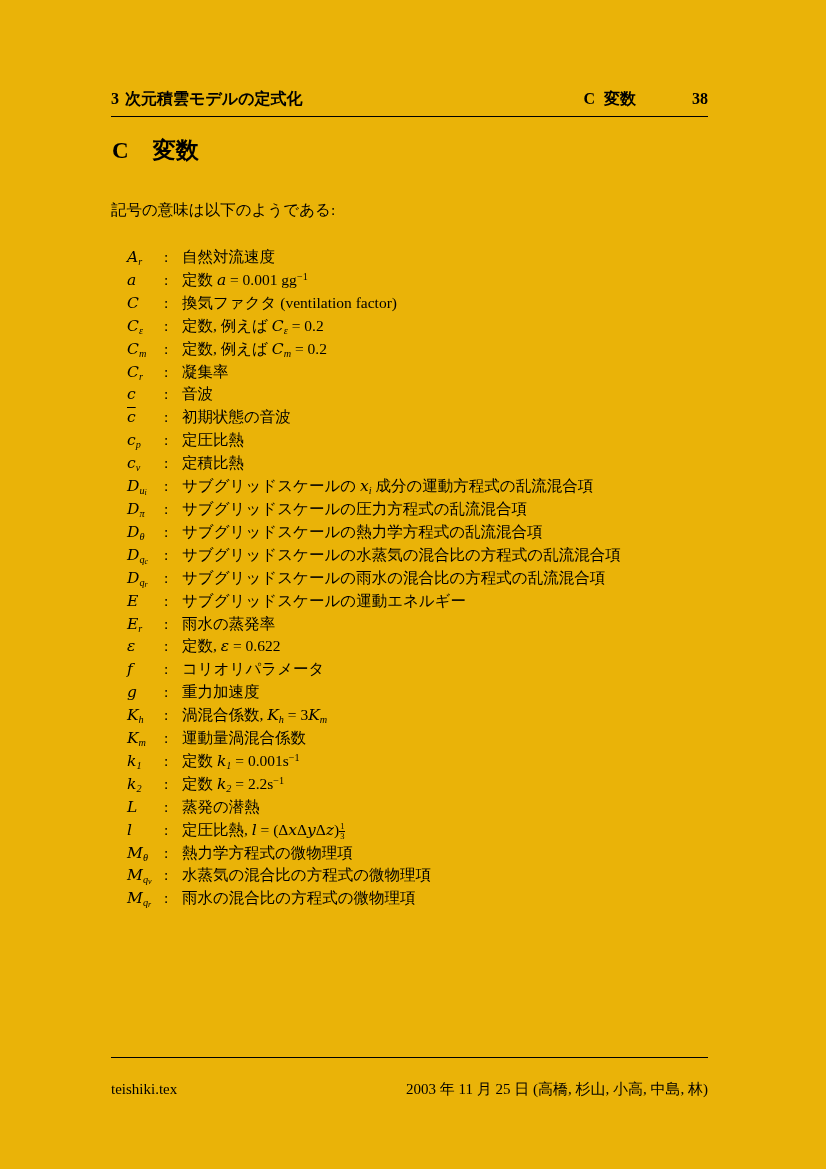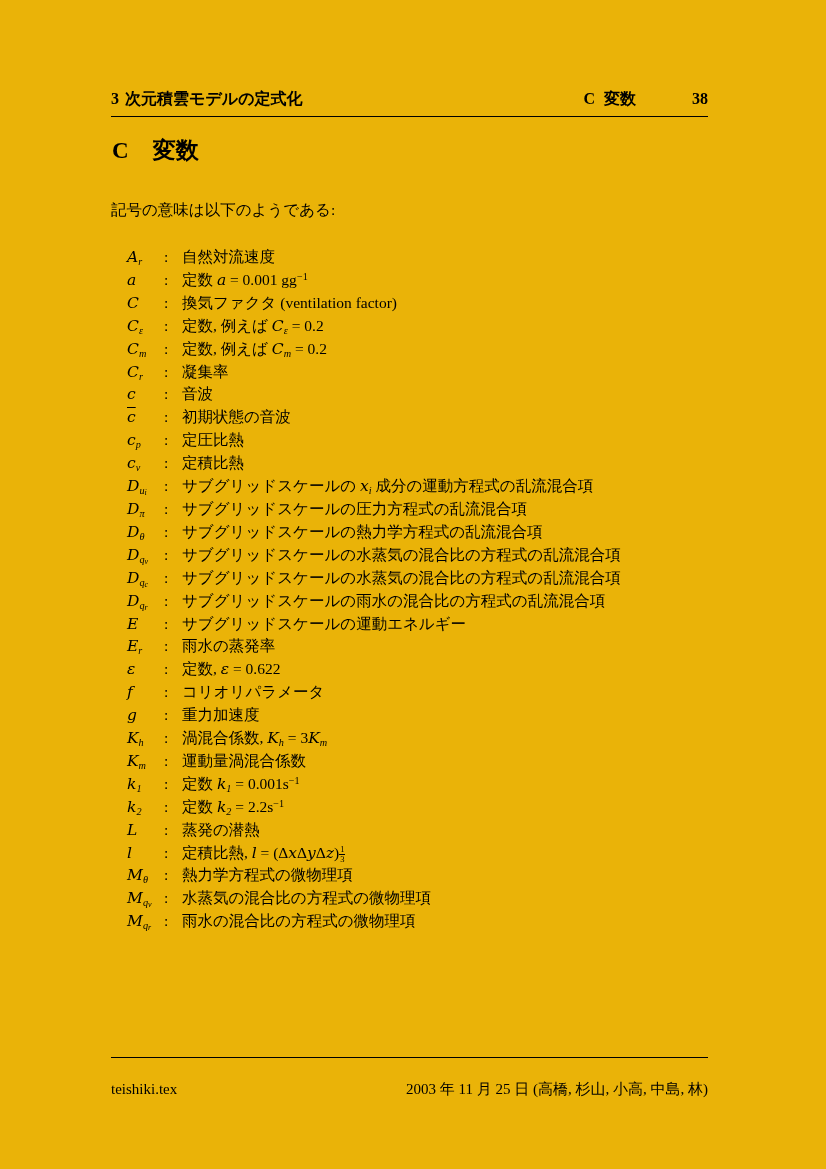--- a/index.html
+++ b/index.html
@@ -151,30 +151,25 @@
           <td class="td-sym"><span class="it">D</span><span class="msub">π</span></td>
           <td class="td-colon">:</td>
           <td class="td-def"><span class="rm">サブグリッドスケールの圧力方程式の乱流混合項</span></td>
         </tr>
         <tr>
           <td class="td-sym"><span class="it">D</span><span class="msub">θ</span></td>
           <td class="td-colon">:</td>
           <td class="td-def"><span class="rm">サブグリッドスケールの熱力学方程式の乱流混合項</span></td>
         </tr>
         <tr>
-          <td class="td-sym"><span class="it">D</span><span class="msub">q</span><span class="msubsub">v</span></td>
+          <td class="td-sym"><span class="it">D</span><span class="msub">q</span><span class="msubsub">c</span></td>
           <td class="td-colon">:</td>
           <td class="td-def"><span class="rm">サブグリッドスケールの水蒸気の混合比の方程式の乱流混合項</span></td>
         </tr>
         <tr>
-          <td class="td-sym"><span class="it">D</span><span class="msub">q</span><span class="msubsub">c</span></td>
-          <td class="td-colon">:</td>
-          <td class="td-def"><span class="rm">サブグリッドスケールの水蒸気の混合比の方程式の乱流混合項</span></td>
-        </tr>
-        <tr>
           <td class="td-sym"><span class="it">D</span><span class="msub">q</span><span class="msubsub">r</span></td>
           <td class="td-colon">:</td>
           <td class="td-def"><span class="rm">サブグリッドスケールの雨水の混合比の方程式の乱流混合項</span></td>
         </tr>
         <tr>
           <td class="td-sym"><span class="it">E</span></td>
           <td class="td-colon">:</td>
           <td class="td-def"><span class="rm">サブグリッドスケールの運動エネルギー</span></td>
         </tr>
         <tr>
@@ -218,21 +213,21 @@
           <td class="td-def"><span class="rm">定数 </span><span class="it">k</span><span class="msub">2</span><span class="rm"> = 2.2s</span><span class="msup">−1</span></td>
         </tr>
         <tr>
           <td class="td-sym"><span class="it">L</span></td>
           <td class="td-colon">:</td>
           <td class="td-def"><span class="rm">蒸発の潜熱</span></td>
         </tr>
         <tr>
           <td class="td-sym"><span class="it">l</span></td>
           <td class="td-colon">:</td>
-          <td class="td-def"><span class="rm">定積比熱, </span><span class="it">l</span><span class="rm"> = (Δ</span><span class="it">x</span><span class="rm">Δ</span><span class="it">y</span><span class="rm">Δ</span><span class="it">z</span><span class="rm">)</span><span class="mfrac">
+          <td class="td-def"><span class="rm">定圧比熱, </span><span class="it">l</span><span class="rm"> = (Δ</span><span class="it">x</span><span class="rm">Δ</span><span class="it">y</span><span class="rm">Δ</span><span class="it">z</span><span class="rm">)</span><span class="mfrac">
               <span class="fnum">1</span>
               <span class="fden">3</span>
             </span></td>
         </tr>
         <tr>
           <td class="td-sym"><span class="it">M</span><span class="msub">θ</span></td>
           <td class="td-colon">:</td>
           <td class="td-def"><span class="rm">熱力学方程式の微物理項</span></td>
         </tr>
         <tr>

